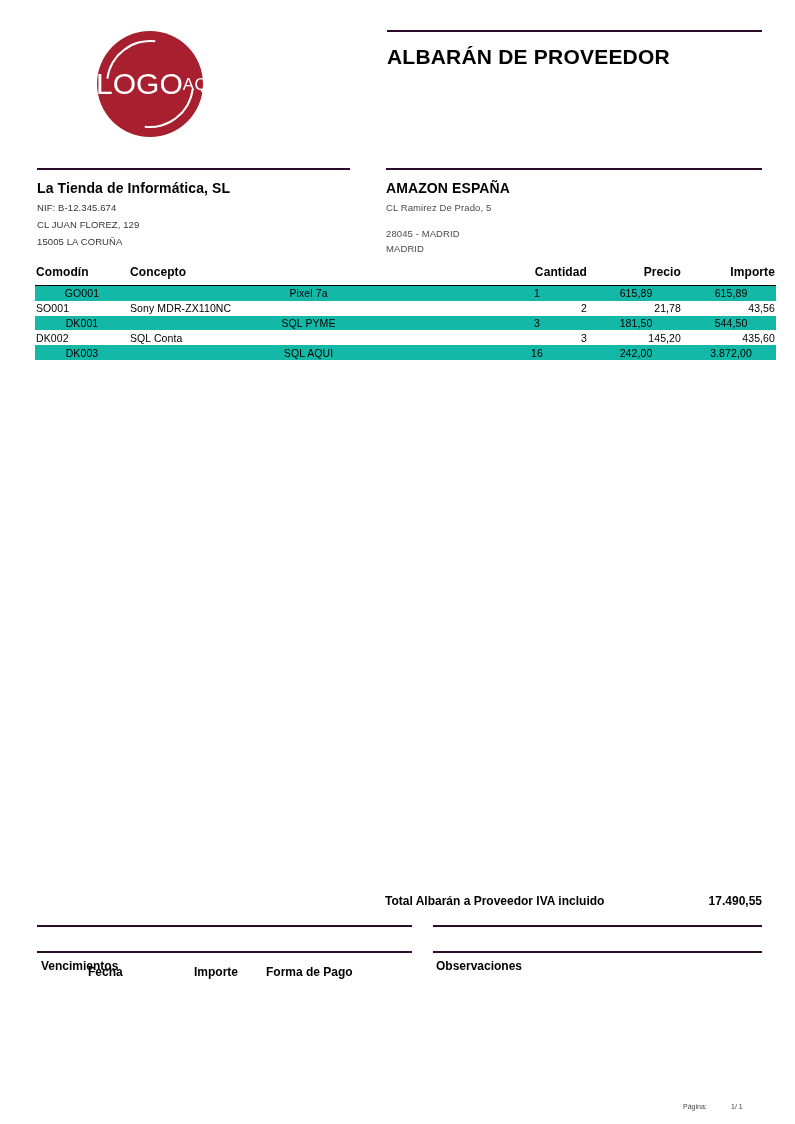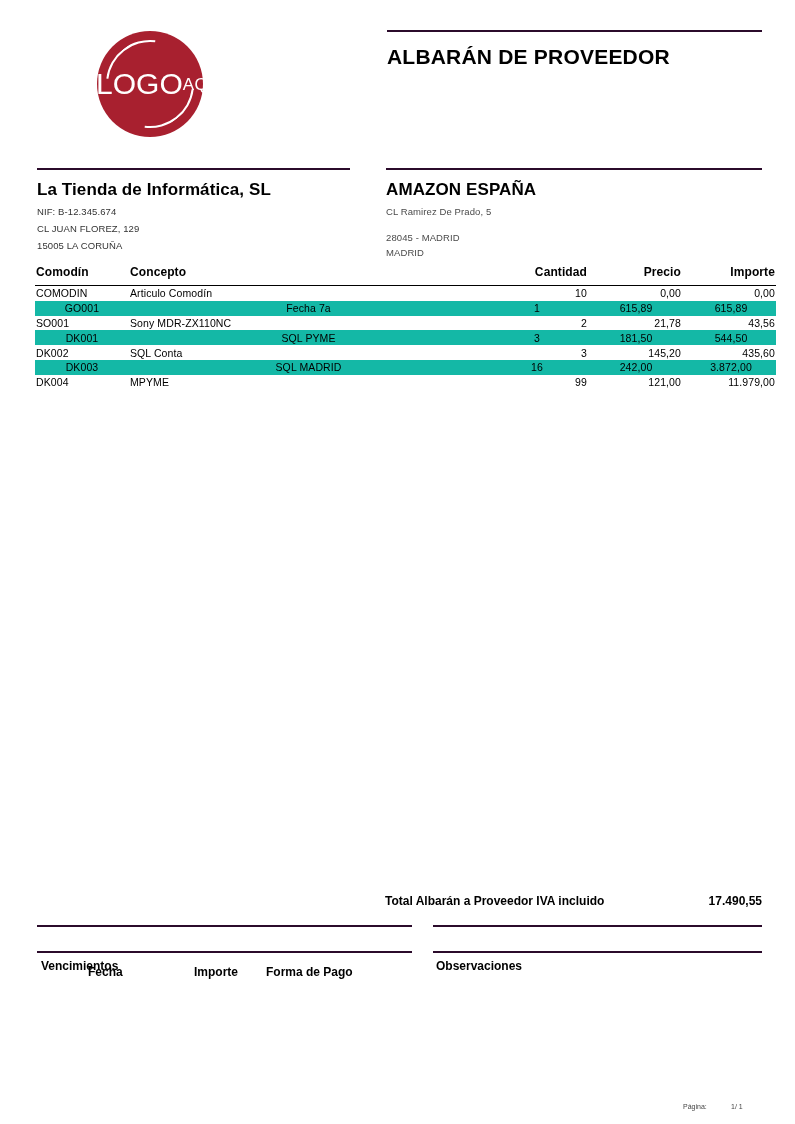--- a/index.html
+++ b/index.html
@@ -87,21 +87,21 @@
     position: absolute;
     font-size: 11px;
     white-space: nowrap;
   }
   .meta-label { position: absolute; left: 387px; }
   .meta-value { position: absolute; left: 434px; }
 
   
   .addr { position: absolute; white-space: nowrap; }
   .addr-name {
-    font-size: 17px;
+    font-size: 14px;
     font-weight: bold;
     letter-spacing: 0.1px;
   }
   .addr-line {
     font-size: 9.5px;
     color: #4a4a4a;
     letter-spacing: 0.1px;
   }
   .addr-line.dark { color: #333333; }
 
@@ -227,30 +227,23 @@
     <thead>
       <tr>
         <th class="col-art">Comodín</th>
         <th class="col-con">Concepto</th>
         <th class="col-cant">Cantidad</th>
         <th class="col-pre">Precio</th>
         <th class="col-imp">Importe</th>
       </tr>
     </thead>
     <tbody id="items-body">
-        <tr>
-          <td class="col-art">COMODIN</td>
-          <td class="col-con">Articulo Comodín</td>
-          <td class="col-cant">10</td>
-          <td class="col-pre">0,00</td>
-          <td class="col-imp">0,00</td>
-        </tr>
         <tr class="alt">
           <td class="col-art">GO001</td>
-          <td class="col-con">Fecha 7a</td>
+          <td class="col-con">Pixel 7a</td>
           <td class="col-cant">1</td>
           <td class="col-pre">615,89</td>
           <td class="col-imp">615,89</td>
         </tr>
         <tr>
           <td class="col-art">SO001</td>
           <td class="col-con">Sony MDR-ZX110NC</td>
           <td class="col-cant">2</td>
           <td class="col-pre">21,78</td>
           <td class="col-imp">43,56</td>
@@ -264,32 +257,25 @@
         </tr>
         <tr>
           <td class="col-art">DK002</td>
           <td class="col-con">SQL Conta</td>
           <td class="col-cant">3</td>
           <td class="col-pre">145,20</td>
           <td class="col-imp">435,60</td>
         </tr>
         <tr class="alt">
           <td class="col-art">DK003</td>
-          <td class="col-con">SQL MADRID</td>
+          <td class="col-con">SQL AQUI</td>
           <td class="col-cant">16</td>
           <td class="col-pre">242,00</td>
           <td class="col-imp">3.872,00</td>
         </tr>
-        <tr>
-          <td class="col-art">DK004</td>
-          <td class="col-con">MPYME</td>
-          <td class="col-cant">99</td>
-          <td class="col-pre">121,00</td>
-          <td class="col-imp">11.979,00</td>
-        </tr>
       </tbody>
   </table>
 
   <div class="total-label">Total Albarán a Proveedor IVA incluido</div>
   <div class="total-value">17.490,55</div>
 
   <div class="rule" style="left:37px; top:925px; width:375px;"></div>
   <div class="rule" style="left:433px; top:925px; width:329px;"></div>
 
   <div class="panel-title" style="left:41px; top:933px;">Vencimientos</div>

